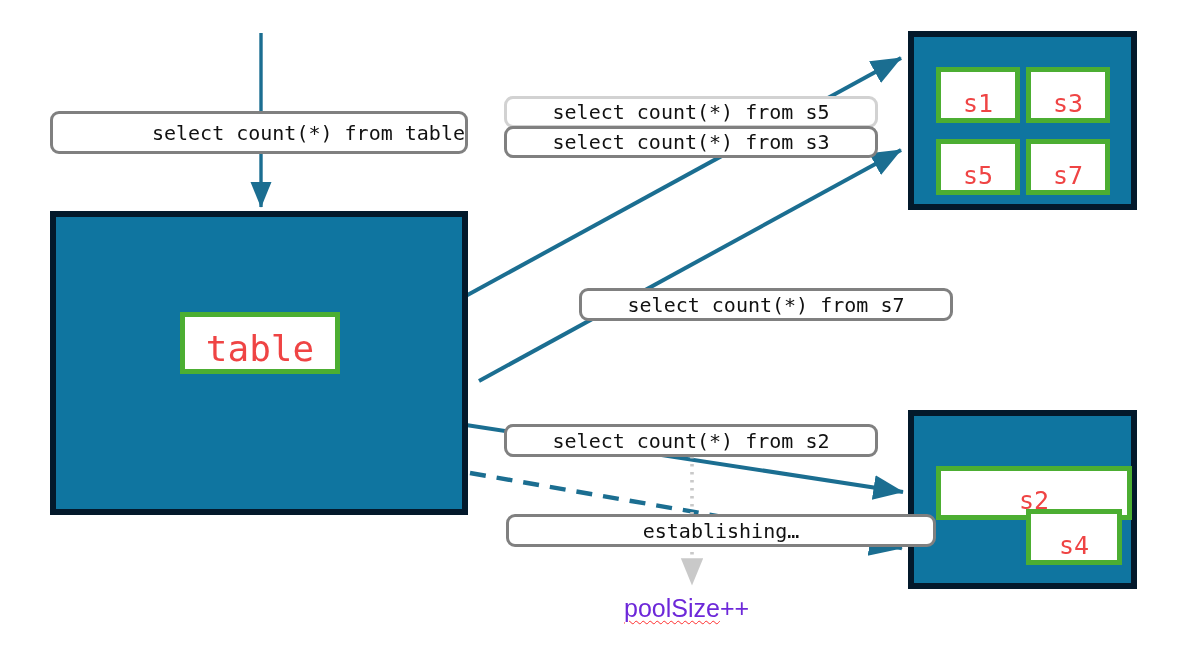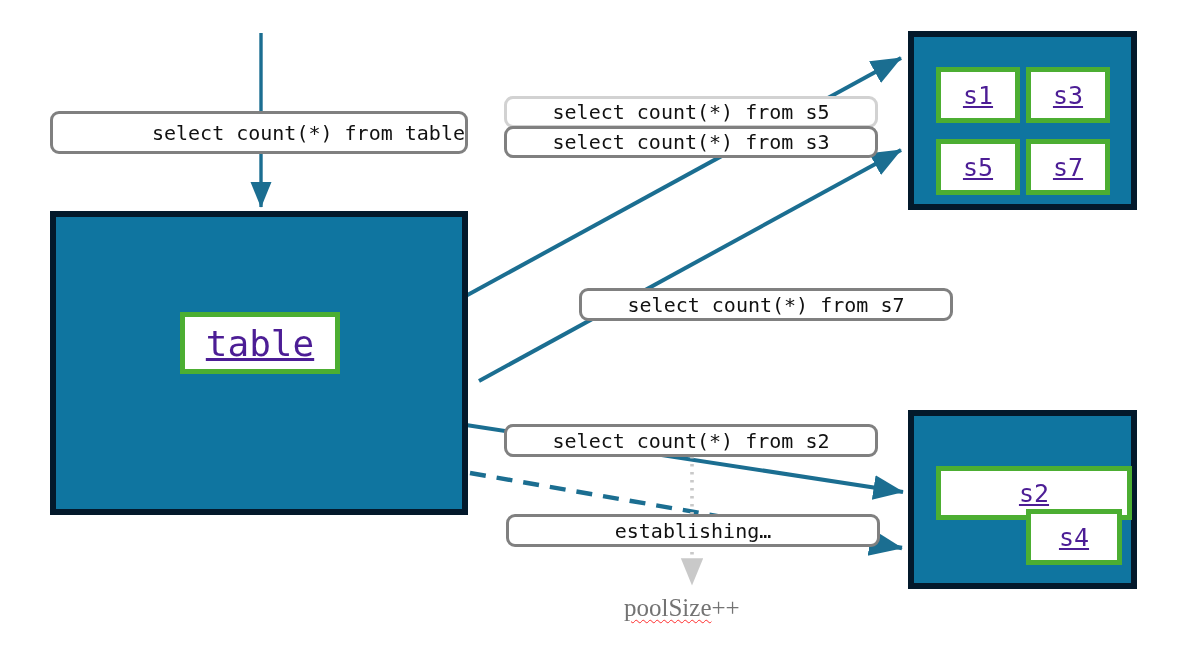--- a/index.html
+++ b/index.html
@@ -32,27 +32,26 @@
     box-sizing: border-box;
   }
 
   
   .node-box {
     position: absolute;
     background: #ffffff;
     border: 5px solid #4cae32;
     box-sizing: border-box;
     display: flex;
-    align-items: center;
+    align-items: flex-end;
     justify-content: center;
     font-family: "DejaVu Sans Mono", "Liberation Mono", monospace;
     font-size: 25px;
-    color: #4c1d95;
+    color: #ef4444;
     letter-spacing: 0px;
-    text-decoration: underline;
   }
   .node-box.table-node {
     font-size: 36px;
   }
 
   
   .query-box {
     position: absolute;
     background: #ffffff;
     border: 3px solid #808080;
@@ -66,23 +65,23 @@
     color: #111111;
     white-space: nowrap;
   }
   .query-box.light-border {
     border-color: #d2d2d2;
   }
 
   
   .pool-note {
     position: absolute;
-    font-family: Liberation Serif, serif;
+    font-family: Liberation Sans, sans-serif;
     font-size: 25px;
-    color: #737373;
+    color: #6d28d9;
     white-space: nowrap;
   }
   .pool-note .spell {
     text-decoration: underline;
     text-decoration-color: #ff2d2d;
     text-decoration-style: wavy;
     text-decoration-thickness: 1px;
     text-underline-offset: 3px;
   }
 </style>
@@ -160,21 +159,21 @@
   </div>
 
   <div class="query-box" style="left:579px; top:256px; width:374px; height:33px;margin-top:32px;">
     <span>select count(*) from s7</span>
   </div>
 
   <div class="query-box" style="left:504px; top:424px; width:374px; height:33px;">
     <span>select count(*) from s2</span>
   </div>
 
-  <div class="query-box" style="left:506px; top:514px; width:374px; height:33px;">
+  <div class="query-box" style="left:506px; top:514px; width:430px; height:33px;">
     <span>establishing…</span>
   </div>
 
   <div class="pool-note" style="left:624px; top:594px;">
     <span class="spell">poolSize</span><span>++</span>
   </div>
 
 </div>
 
 </body></html>

